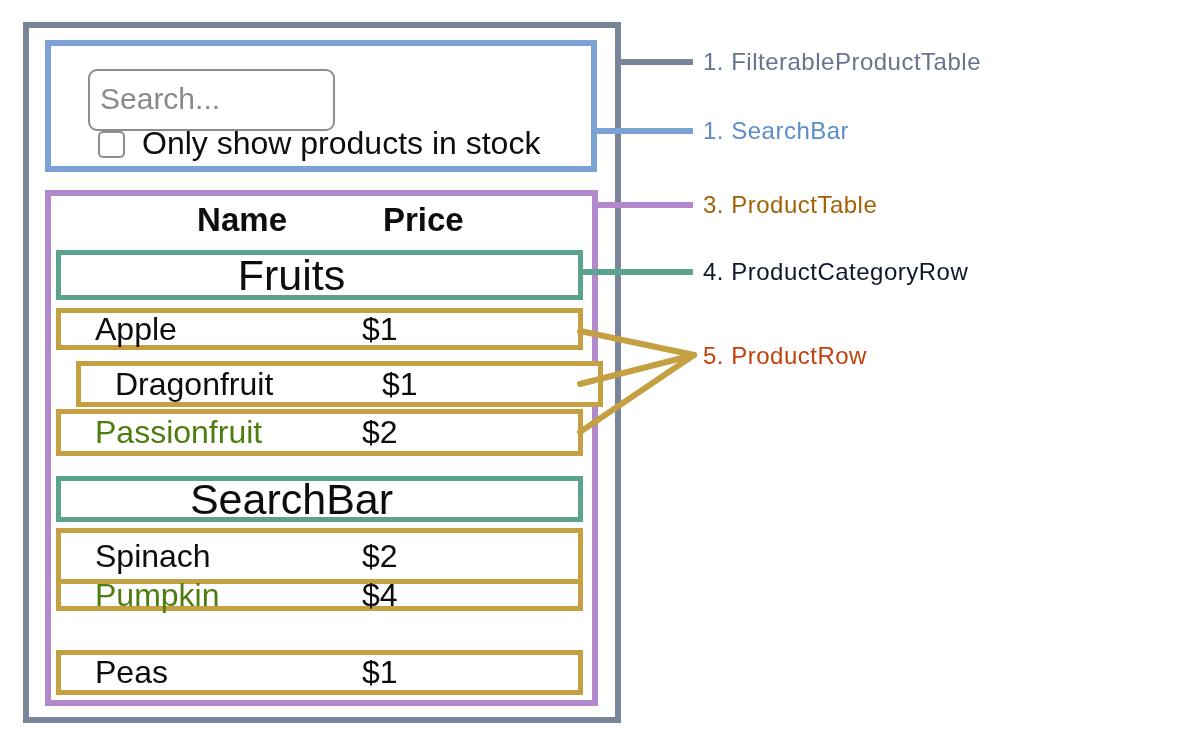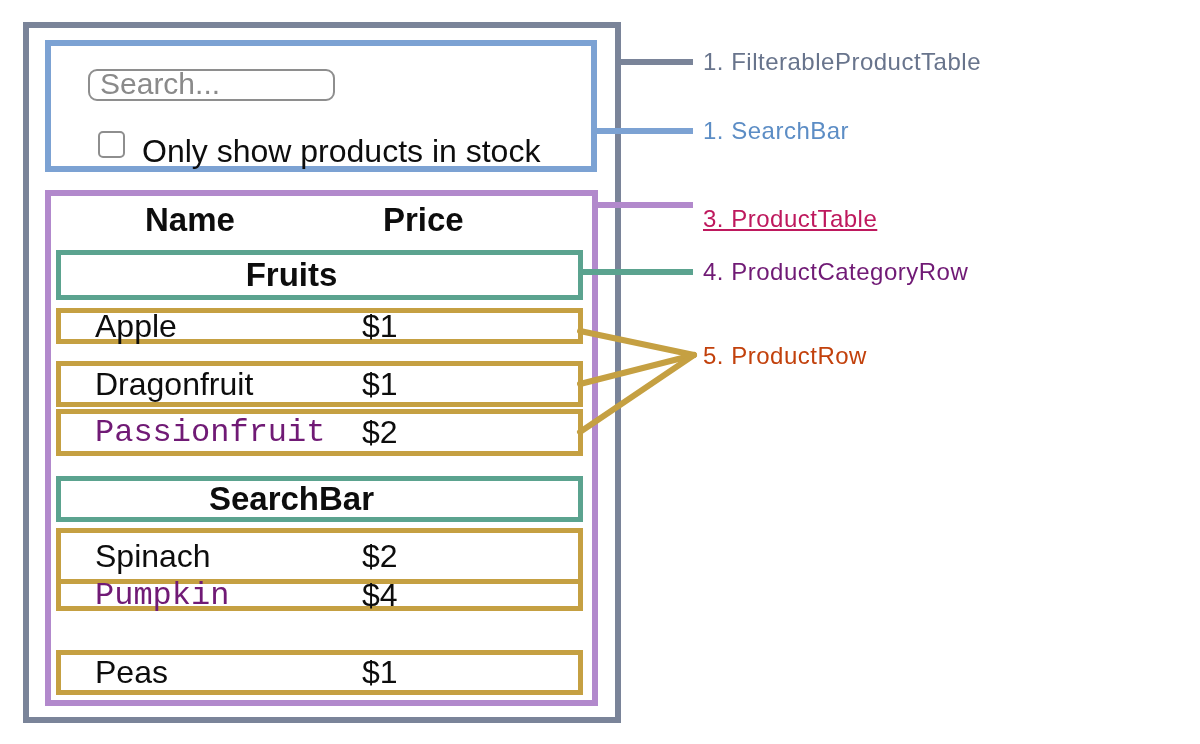--- a/index.html
+++ b/index.html
@@ -6,60 +6,60 @@
   .canvas{
     position:relative;width:1200px;height:744px;background:#ffffff;
     font-family:"Liberation Sans",sans-serif;overflow:hidden;
   }
   .box{position:absolute;box-sizing:border-box;background:#ffffff;}
   .outer-box{left:23px;top:22px;width:598px;height:701px;border:6px solid #7A8499;}
   .search-box{left:45px;top:40px;width:552px;height:132px;border:6px solid #7CA2D3;}
   .table-box{left:45px;top:190px;width:553px;height:516px;border:6px solid #B289CC;}
 
   .search-input{
-    position:absolute;left:88px;top:69px;width:247px;height:32px;
+    position:absolute;left:88px;top:69px;width:247px;height:62px;
     box-sizing:border-box;border:2px solid #8E8E8E;border-radius:9px;
     font-family:"Liberation Sans",sans-serif;font-size:30px;color:#444;
     padding:0 8px 2px 10px;background:#fff;outline:none;
   }
   .search-input::placeholder{color:#8A8A8A;opacity:1;}
 
   .checkbox{
     position:absolute;left:98px;top:131px;width:27px;height:27px;
     box-sizing:border-box;border:2px solid #8E8E8E;border-radius:5px;background:#fff;
   }
   .checkbox-label{
-    position:absolute;left:142px;top:133px;font-size:32px;color:#0d0d0d;white-space:nowrap;
+    position:absolute;left:142px;top:125px;font-size:32px;color:#0d0d0d;white-space:nowrap;
   }
 
   .col-header{position:absolute;font-weight:bold;font-size:33px;color:#0d0d0d;top:201px;}
-  .col-name{left:145px;width:130px;text-align:left;}
+  .col-name{left:157px;width:130px;text-align:right;}
   .col-price{left:383px;}
 
   .row{
     position:absolute;left:56px;width:527px;box-sizing:border-box;background:#fff;
     display:flex;align-items:center;
   }
   .cat-row{border:5px solid #5BA38F;justify-content:center;}
-  .cat-row .cat-label{font-weight:bold;font-size:33px;color:#0d0d0d;margin-right:56px;}
+  .cat-row .cat-label{font-weight:normal;font-size:43px;color:#0d0d0d;margin-right:56px;}
   .prod-row{border:5px solid #C5A042;}
   .prod-row .name{margin-left:34px;font-size:32px;color:#0d0d0d;}
-  .prod-row .name.oos{color:#701a75;font-family:Liberation Mono, monospace;}
+  .prod-row .name.oos{color:#4d7c0f;}
   .prod-row .price{position:absolute;left:301px;font-size:32px;color:#0d0d0d;}
 
   .connectors{position:absolute;left:0;top:0;width:1200px;height:744px;pointer-events:none;}
 
   .legend-label{
     position:absolute;left:703px;font-size:24px;line-height:44px;white-space:nowrap;
     letter-spacing:0.5px;
   }
   .lg-1{top:40px;color:#68748C;}
   .lg-2{top:109px;color:#5C8DC5;}
-  .lg-3{top:197px;color:#be185d;text-decoration:underline;}
-  .lg-4{top:250px;color:#701a75;text-align:center;}
+  .lg-3{top:183px;color:#a16207;}
+  .lg-4{top:250px;color:#0f172a;text-align:center;}
   .lg-5{top:334px;color:#c2410c;}
 </style>
 </head>
 <body>
 
 <div class="canvas">
 
   <div class="box outer-box"></div>
 
   <div class="box search-box"></div>
@@ -68,25 +68,25 @@
   <div class="checkbox-label">Only show products in stock</div>
 
   <div class="box table-box"></div>
   <div class="col-header col-name">Name</div>
   <div class="col-header col-price">Price</div>
 
   <div class="row cat-row" style="top:250px;height:50px;">
     <span class="cat-label">Fruits</span>
   </div>
 
-  <div class="row prod-row" style="top:308px;height:36px;">
+  <div class="row prod-row" style="top:308px;height:42px;">
     <span class="name">Apple</span>
     <span class="price">$1</span>
   </div>
-  <div class="row prod-row" style="top:361px;height:46px;">
+  <div class="row prod-row" style="top:361px;height:46px;margin-left:20px;">
     <span class="name">Dragonfruit</span>
     <span class="price">$1</span>
   </div>
   <div class="row prod-row" style="top:409px;height:47px;">
     <span class="name oos">Passionfruit</span>
     <span class="price">$2</span>
   </div>
 
   <div class="row cat-row" style="top:476px;height:46px;">
     <span class="cat-label">SearchBar</span>

